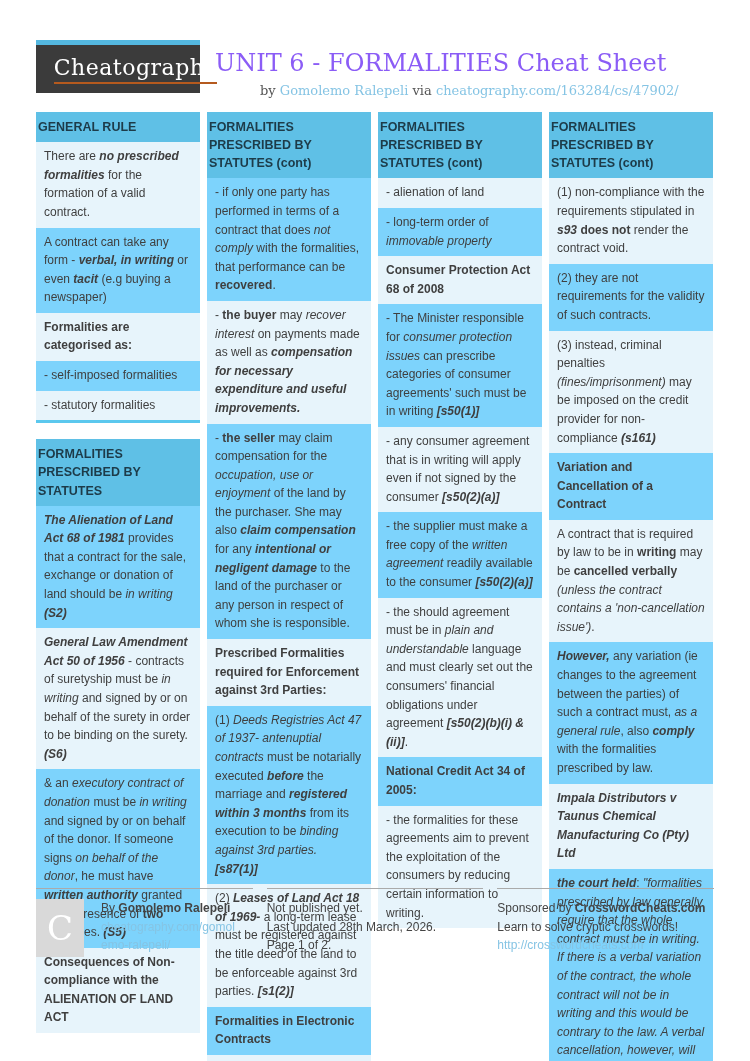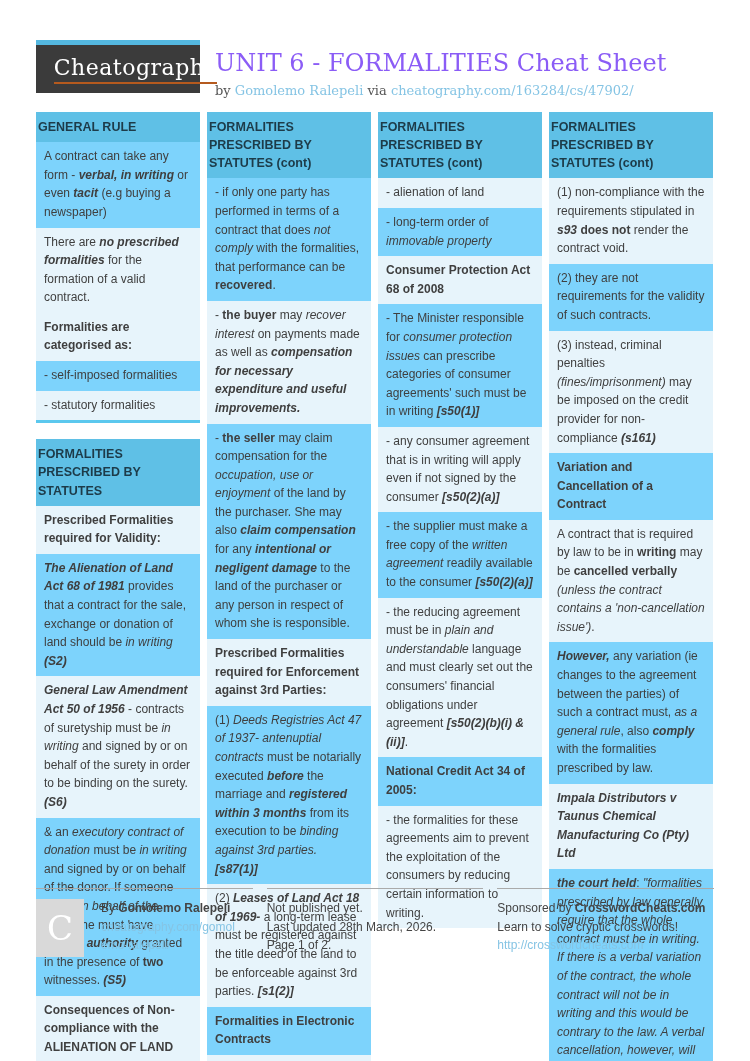--- a/index.html
+++ b/index.html
@@ -15,21 +15,21 @@
   .logo-strip { height:5px; background:#54b8e0; }
   .logo-box {
     height:48px; background:#3b3b3b; display:flex; align-items:center; justify-content:center;padding-left:35px;
   }
   .logo-text {
     font-family:"DejaVu Serif", serif; color:#ffffff; font-size:22px;
     border-bottom:2px solid #b55a1e; padding-bottom:2px; letter-spacing:0.5px;
   }
   .title-wrap { position:absolute; left:215px; top:48px; width:500px; font-family:"DejaVu Serif", serif; }
   .sheet-title { color:#8b5cf6; font-size:24px; font-weight:normal; line-height:1.3; }
-  .byline { margin-top:4px; font-size:13px; color:#555; }
+  .byline { margin-top:4px; font-size:13px; color:#555;margin-left:45px; }
   .byline a, .link { color:#85c4e4; text-decoration:none; cursor:pointer; }
 
   
   .columns {
     position:absolute; left:36px; top:112px; width:678px;
     display:grid; grid-template-columns:repeat(4,164px); column-gap:7px; align-items:start;
   }
   .block { margin-bottom:16px; }
   .block-header {
     background:#5fc0e6; color:#1d3b49; font-weight:bold; font-size:12.5px;
@@ -70,30 +70,29 @@
   </div>
   <div class="title-wrap">
     <div class="sheet-title">UNIT 6 - FORMALITIES Cheat Sheet</div>
     <div class="byline"><span>by </span><a>Gomolemo Ralepeli</a><span> via </span><a>cheatography.com/163284/cs/47902/</a></div>
   </div>
 
   <div class="columns">
     <div>
         <div class="block">
           <div class="block-header">GENERAL RULE</div>
+          <div class="row shaded"><span>There are </span><span class="s-bi">no prescribed formalities</span><span> for the formation of a valid contract.</span></div>
           <div class="row"><span>A contract can take any form - </span><span class="s-bi">verbal, in writing</span><span> or even </span><span class="s-bi">tacit</span><span> (e.g buying a newspaper)</span></div>
-          <div class="row shaded"><span>There are </span><span class="s-bi">no prescribed formalities</span><span> for the formation of a valid contract.</span></div>
           <div class="row shaded"><span class="s-b">Formalities are categorised as:</span></div>
           <div class="row"><span>- self-imposed formalities</span></div>
           <div class="row shaded"><span>- statutory formalities</span></div>
           <div class="block-endbar"></div>
         </div>
         <div class="block">
           <div class="block-header">FORMALITIES PRESCRIBED BY STATUTES</div>
-          <div class="row shaded"><span class="s-b">Prescribed Formalities required for Validity:</span></div>
           <div class="row"><span class="s-bi">The Alienation of Land Act 68 of 1981</span><span> provides that a contract for the sale, exchange or donation of land should be </span><span class="s-i">in writing</span><span> </span><span class="s-bi">(S2)</span></div>
           <div class="row shaded"><span class="s-bi">General Law Amendment Act 50 of 1956</span><span> - contracts of suretyship must be </span><span class="s-i">in writing</span><span> and signed by or on behalf of the surety in order to be binding on the surety. </span><span class="s-bi">(S6)</span></div>
           <div class="row"><span>&amp; an </span><span class="s-i">executory contract of donation</span><span> must be </span><span class="s-i">in writing</span><span> and signed by or on behalf of the donor. If someone signs </span><span class="s-i">on behalf of the donor</span><span>, he must have </span><span class="s-bi">written authority</span><span> granted in the presence of </span><span class="s-b">two</span><span> witnesses. </span><span class="s-bi">(S5)</span></div>
           <div class="row shaded"><span class="s-b">Consequences of Non-compliance with the ALIENATION OF LAND ACT</span></div>
         </div>
       </div>
     <div>
         <div class="block">
           <div class="block-header">FORMALITIES PRESCRIBED BY STATUTES (cont)</div>
           <div class="row"><span>- if only one party has performed in terms of a contract that does </span><span class="s-i">not comply</span><span> with the formalities, that performance can be </span><span class="s-b">recovered</span><span>.</span></div>
@@ -108,21 +107,21 @@
       </div>
     <div>
         <div class="block">
           <div class="block-header">FORMALITIES PRESCRIBED BY STATUTES (cont)</div>
           <div class="row shaded"><span>- alienation of land</span></div>
           <div class="row"><span>- long-term order of </span><span class="s-i">immovable property</span></div>
           <div class="row shaded"><span class="s-b">Consumer Protection Act 68 of 2008</span></div>
           <div class="row"><span>- The Minister responsible for </span><span class="s-i">consumer protection issues</span><span> can prescribe categories of consumer agreements' such must be in writing </span><span class="s-bi">[s50(1)]</span></div>
           <div class="row shaded"><span>- any consumer agreement that is in writing will apply even if not signed by the consumer </span><span class="s-bi">[s50(2)(a)]</span></div>
           <div class="row"><span>- the supplier must make a free copy of the </span><span class="s-i">written agreement</span><span> readily available to the consumer </span><span class="s-bi">[s50(2)(a)]</span></div>
-          <div class="row shaded"><span>- the reducing agreement must be in </span><span class="s-i">plain and understandable</span><span> language and must clearly set out the consumers' financial obligations under agreement </span><span class="s-bi">[s50(2)(b)(i) &amp; (ii)]</span><span>.</span></div>
+          <div class="row shaded"><span>- the should agreement must be in </span><span class="s-i">plain and understandable</span><span> language and must clearly set out the consumers' financial obligations under agreement </span><span class="s-bi">[s50(2)(b)(i) &amp; (ii)]</span><span>.</span></div>
           <div class="row"><span class="s-b">National Credit Act 34 of 2005:</span></div>
           <div class="row shaded"><span>- the formalities for these agreements aim to prevent the exploitation of the consumers by reducing certain information to writing. </span></div>
         </div>
       </div>
     <div>
         <div class="block">
           <div class="block-header">FORMALITIES PRESCRIBED BY STATUTES (cont)</div>
           <div class="row shaded"><span>(1) non-compliance with the requirements stipulated in </span><span class="s-bi">s93</span><span> </span><span class="s-b">does not</span><span> render the contract void.</span></div>
           <div class="row"><span>(2) they are not requirements for the validity of such contracts.</span></div>
           <div class="row shaded"><span>(3) instead, criminal penalties </span><span class="s-i">(fines/imprisonment)</span><span> may be imposed on the credit provider for non-compliance </span><span class="s-bi">(s161)</span></div>

